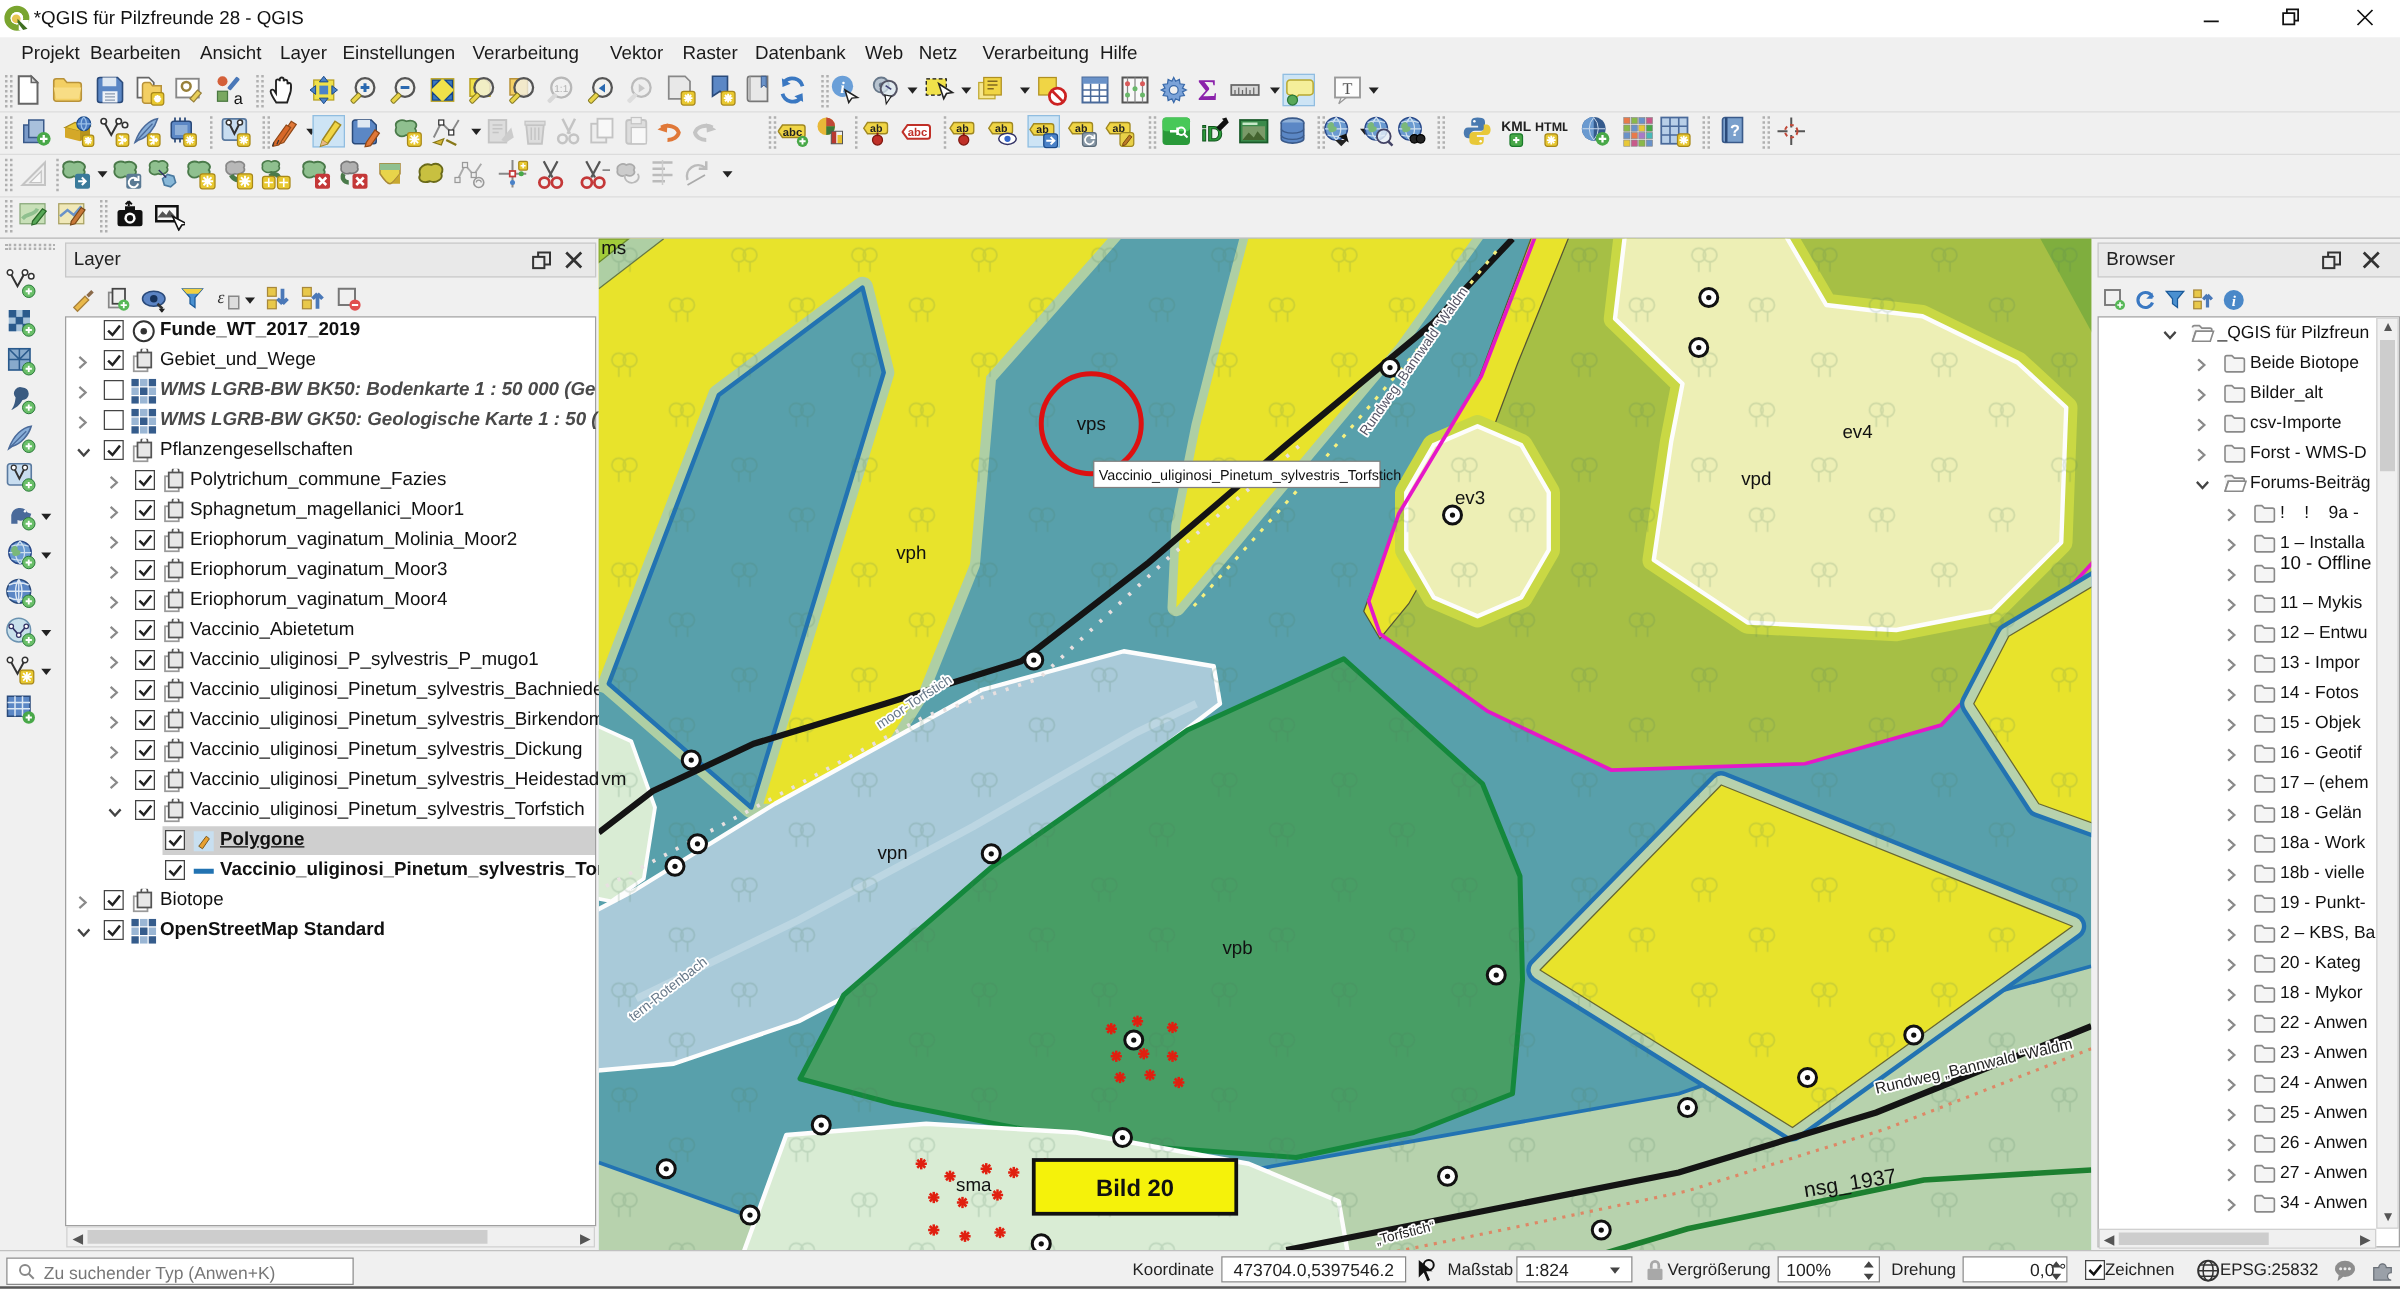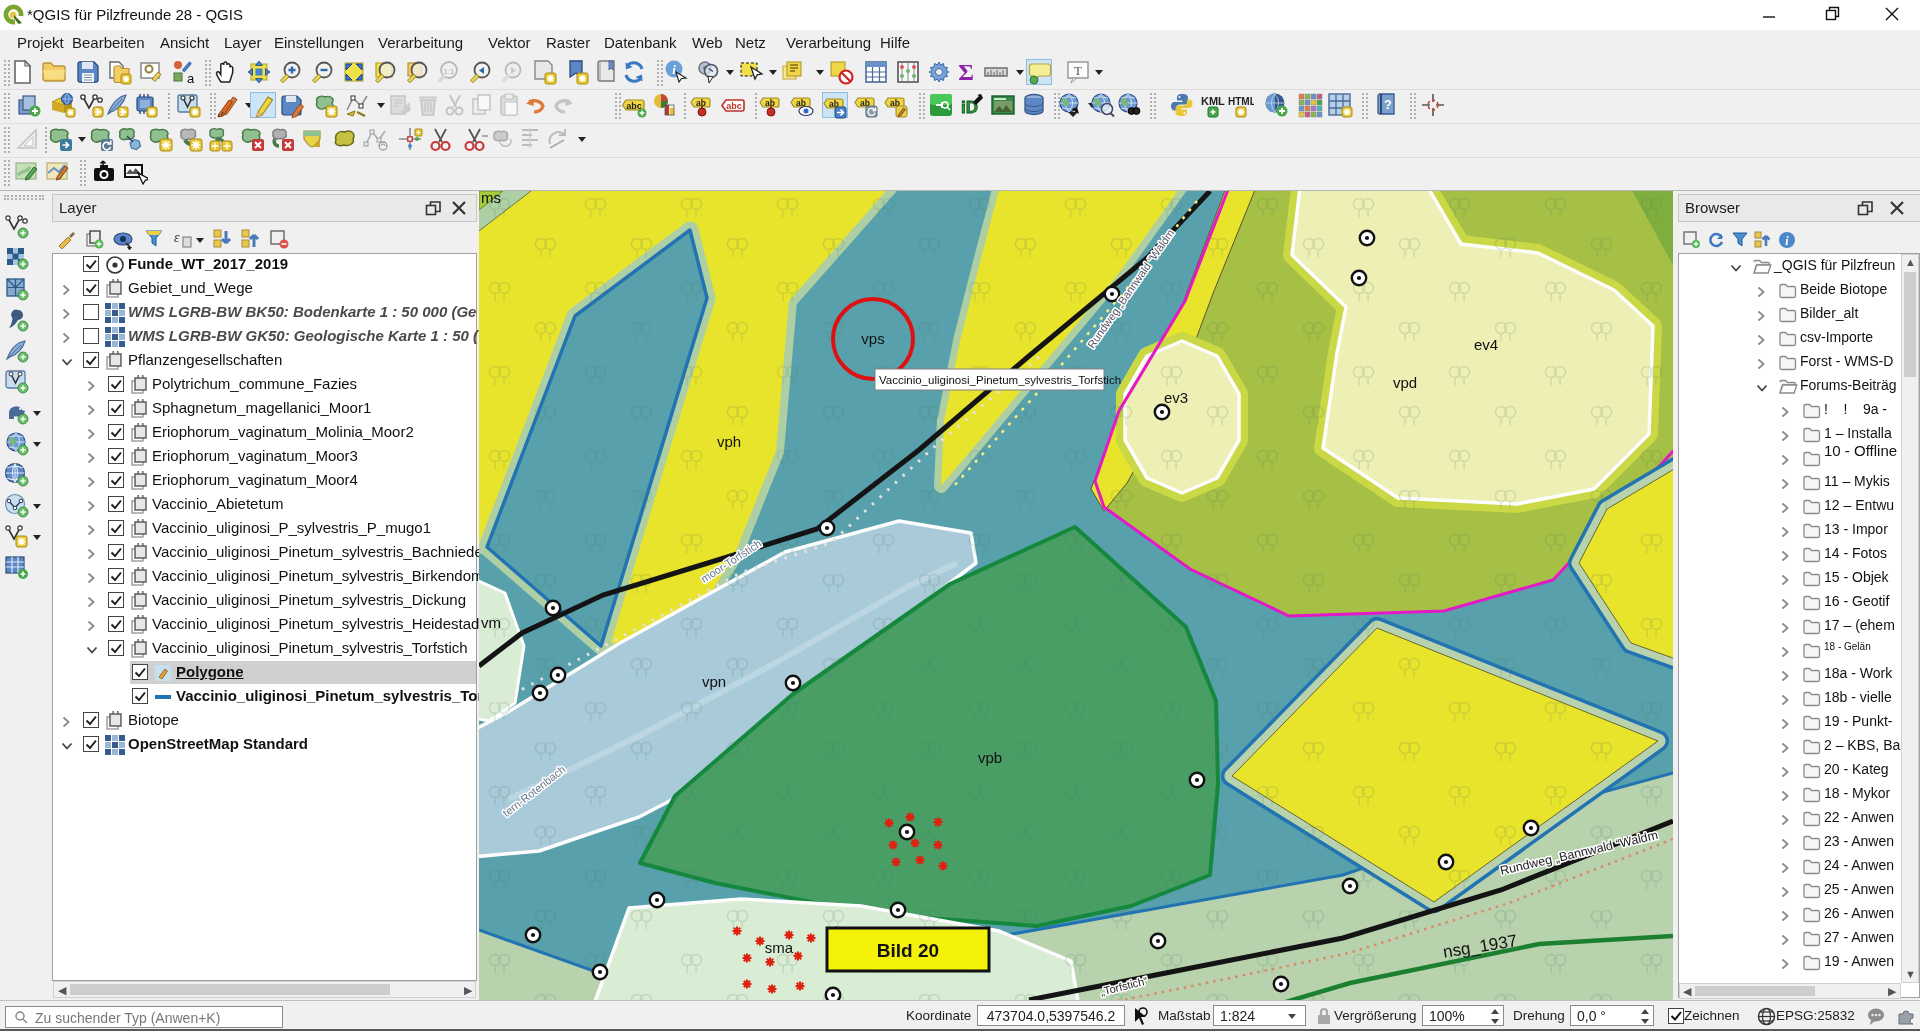--- a/index.html
+++ b/index.html
@@ -1727,21 +1727,21 @@
 <svg class="abs" style="left:1802px;top:617px" width="20" height="20" viewBox="0 0 20 20">
     <path d="M2 5 a1.5 1.5 0 0 1 1.5 -1.5 h4 l2 2 h6.5 a1.5 1.5 0 0 1 1.5 1.5 v8 a1.5 1.5 0 0 1 -1.5 1.5 h-12.5 a1.5 1.5 0 0 1 -1.5 -1.5 Z" fill="#f5f5f5" stroke="#8a8a8a" stroke-width="1.3"></path>
   </svg>
 <div class="trow" style="left:1824px;top:617px;font-size:14px">17 – (ehem</div>
 <svg class="abs" style="left:1781px;top:646px" width="8" height="12">
     <path d="M1.5 1.5 L6.5 6 L1.5 10.5" fill="none" stroke="#8a8a8a" stroke-width="1.8"></path>
   </svg>
 <svg class="abs" style="left:1802px;top:641px" width="20" height="20" viewBox="0 0 20 20">
     <path d="M2 5 a1.5 1.5 0 0 1 1.5 -1.5 h4 l2 2 h6.5 a1.5 1.5 0 0 1 1.5 1.5 v8 a1.5 1.5 0 0 1 -1.5 1.5 h-12.5 a1.5 1.5 0 0 1 -1.5 -1.5 Z" fill="#f5f5f5" stroke="#8a8a8a" stroke-width="1.3"></path>
   </svg>
-<div class="trow" style="left:1824px;top:641px;font-size:10px">18 - Gelän</div>
+<div class="trow" style="left:1824px;top:641px;font-size:14px">18 - Gelän</div>
 <svg class="abs" style="left:1781px;top:670px" width="8" height="12">
     <path d="M1.5 1.5 L6.5 6 L1.5 10.5" fill="none" stroke="#8a8a8a" stroke-width="1.8"></path>
   </svg>
 <svg class="abs" style="left:1802px;top:665px" width="20" height="20" viewBox="0 0 20 20">
     <path d="M2 5 a1.5 1.5 0 0 1 1.5 -1.5 h4 l2 2 h6.5 a1.5 1.5 0 0 1 1.5 1.5 v8 a1.5 1.5 0 0 1 -1.5 1.5 h-12.5 a1.5 1.5 0 0 1 -1.5 -1.5 Z" fill="#f5f5f5" stroke="#8a8a8a" stroke-width="1.3"></path>
   </svg>
 <div class="trow" style="left:1824px;top:665px;font-size:14px">18a - Work</div>
 <svg class="abs" style="left:1781px;top:694px" width="8" height="12">
     <path d="M1.5 1.5 L6.5 6 L1.5 10.5" fill="none" stroke="#8a8a8a" stroke-width="1.8"></path>
   </svg>
@@ -1818,21 +1818,21 @@
 <svg class="abs" style="left:1802px;top:929px" width="20" height="20" viewBox="0 0 20 20">
     <path d="M2 5 a1.5 1.5 0 0 1 1.5 -1.5 h4 l2 2 h6.5 a1.5 1.5 0 0 1 1.5 1.5 v8 a1.5 1.5 0 0 1 -1.5 1.5 h-12.5 a1.5 1.5 0 0 1 -1.5 -1.5 Z" fill="#f5f5f5" stroke="#8a8a8a" stroke-width="1.3"></path>
   </svg>
 <div class="trow" style="left:1824px;top:929px;font-size:14px">27 - Anwen</div>
 <svg class="abs" style="left:1781px;top:958px" width="8" height="12">
     <path d="M1.5 1.5 L6.5 6 L1.5 10.5" fill="none" stroke="#8a8a8a" stroke-width="1.8"></path>
   </svg>
 <svg class="abs" style="left:1802px;top:953px" width="20" height="20" viewBox="0 0 20 20">
     <path d="M2 5 a1.5 1.5 0 0 1 1.5 -1.5 h4 l2 2 h6.5 a1.5 1.5 0 0 1 1.5 1.5 v8 a1.5 1.5 0 0 1 -1.5 1.5 h-12.5 a1.5 1.5 0 0 1 -1.5 -1.5 Z" fill="#f5f5f5" stroke="#8a8a8a" stroke-width="1.3"></path>
   </svg>
-<div class="trow" style="left:1824px;top:953px;font-size:14px">19 - Anwen</div>
+<div class="trow" style="left:1824px;top:953px;font-size:14px">34 - Anwen</div>
 <div class="scrollbar" style="left:1901px;top:254px;width:18px;height:729px"></div>
 <div class="sarr" style="left:1905px;top:256px">▲</div>
 <div class="sarr" style="left:1905px;top:968px">▼</div>
 <div class="thumb" style="left:1904px;top:272px;width:12px;height:105px"></div>
 <div class="scrollbar" style="left:1679px;top:983px;width:222px;height:16px"></div>
 <div class="sarr" style="left:1683px;top:985px">◀</div>
 <div class="sarr" style="left:1888px;top:985px">▶</div>
 <div class="thumb" style="left:1695px;top:986px;width:120px;height:10px"></div>
 <div class="statusbar">
     <div class="abs" style="left:5px;top:5px;width:278px;height:22px;background:#fff;border:1px solid #8a8a8a"></div>
@@ -1853,21 +1853,21 @@
     <svg class="abs" style="left:1316px;top:6px" width="16" height="18" viewBox="0 0 16 18">
       <rect x="2" y="8" width="12" height="9" rx="1" fill="#a8a8a8"></rect>
       <path d="M5 8 V5 a3 3 0 0 1 6 0 V8" fill="none" stroke="#a8a8a8" stroke-width="2.2"></path>
     </svg>
     <div class="sb-label" style="left:1334px">Vergrößerung</div>
     <div class="sb-input" style="left:1422px;width:82px;text-align:left;padding-left:6px">100%</div>
     <svg class="abs" style="left:1488px;top:5px" width="14" height="21">
       <path d="M3 8 L7 3 L11 8 Z M3 13 L7 18 L11 13 Z" fill="#444"></path>
     </svg>
     <div class="sb-label" style="left:1513px">Drehung</div>
-    <div class="sb-input" style="left:1570px;width:84px;text-align:left;padding-left:6px">0,0 °</div>
+    <div class="sb-input" style="left:1570px;width:84px;text-align:right;padding-left:17px">0,0 °</div>
     <svg class="abs" style="left:1638px;top:5px" width="14" height="21">
       <path d="M3 8 L7 3 L11 8 Z M3 13 L7 18 L11 13 Z" fill="#444"></path>
     </svg>
     <div class="cb" style="left:1668px;top:7px">
       <svg width="14" height="14">
         <path d="M2.5 7 L6 10.5 L12 3" fill="none" stroke="#111" stroke-width="2"></path>
       </svg>
     </div>
     <div class="sb-label" style="left:1684px">Zeichnen</div>
     <svg class="abs" style="left:1757px;top:6px" width="19" height="19" viewBox="0 0 19 19">

